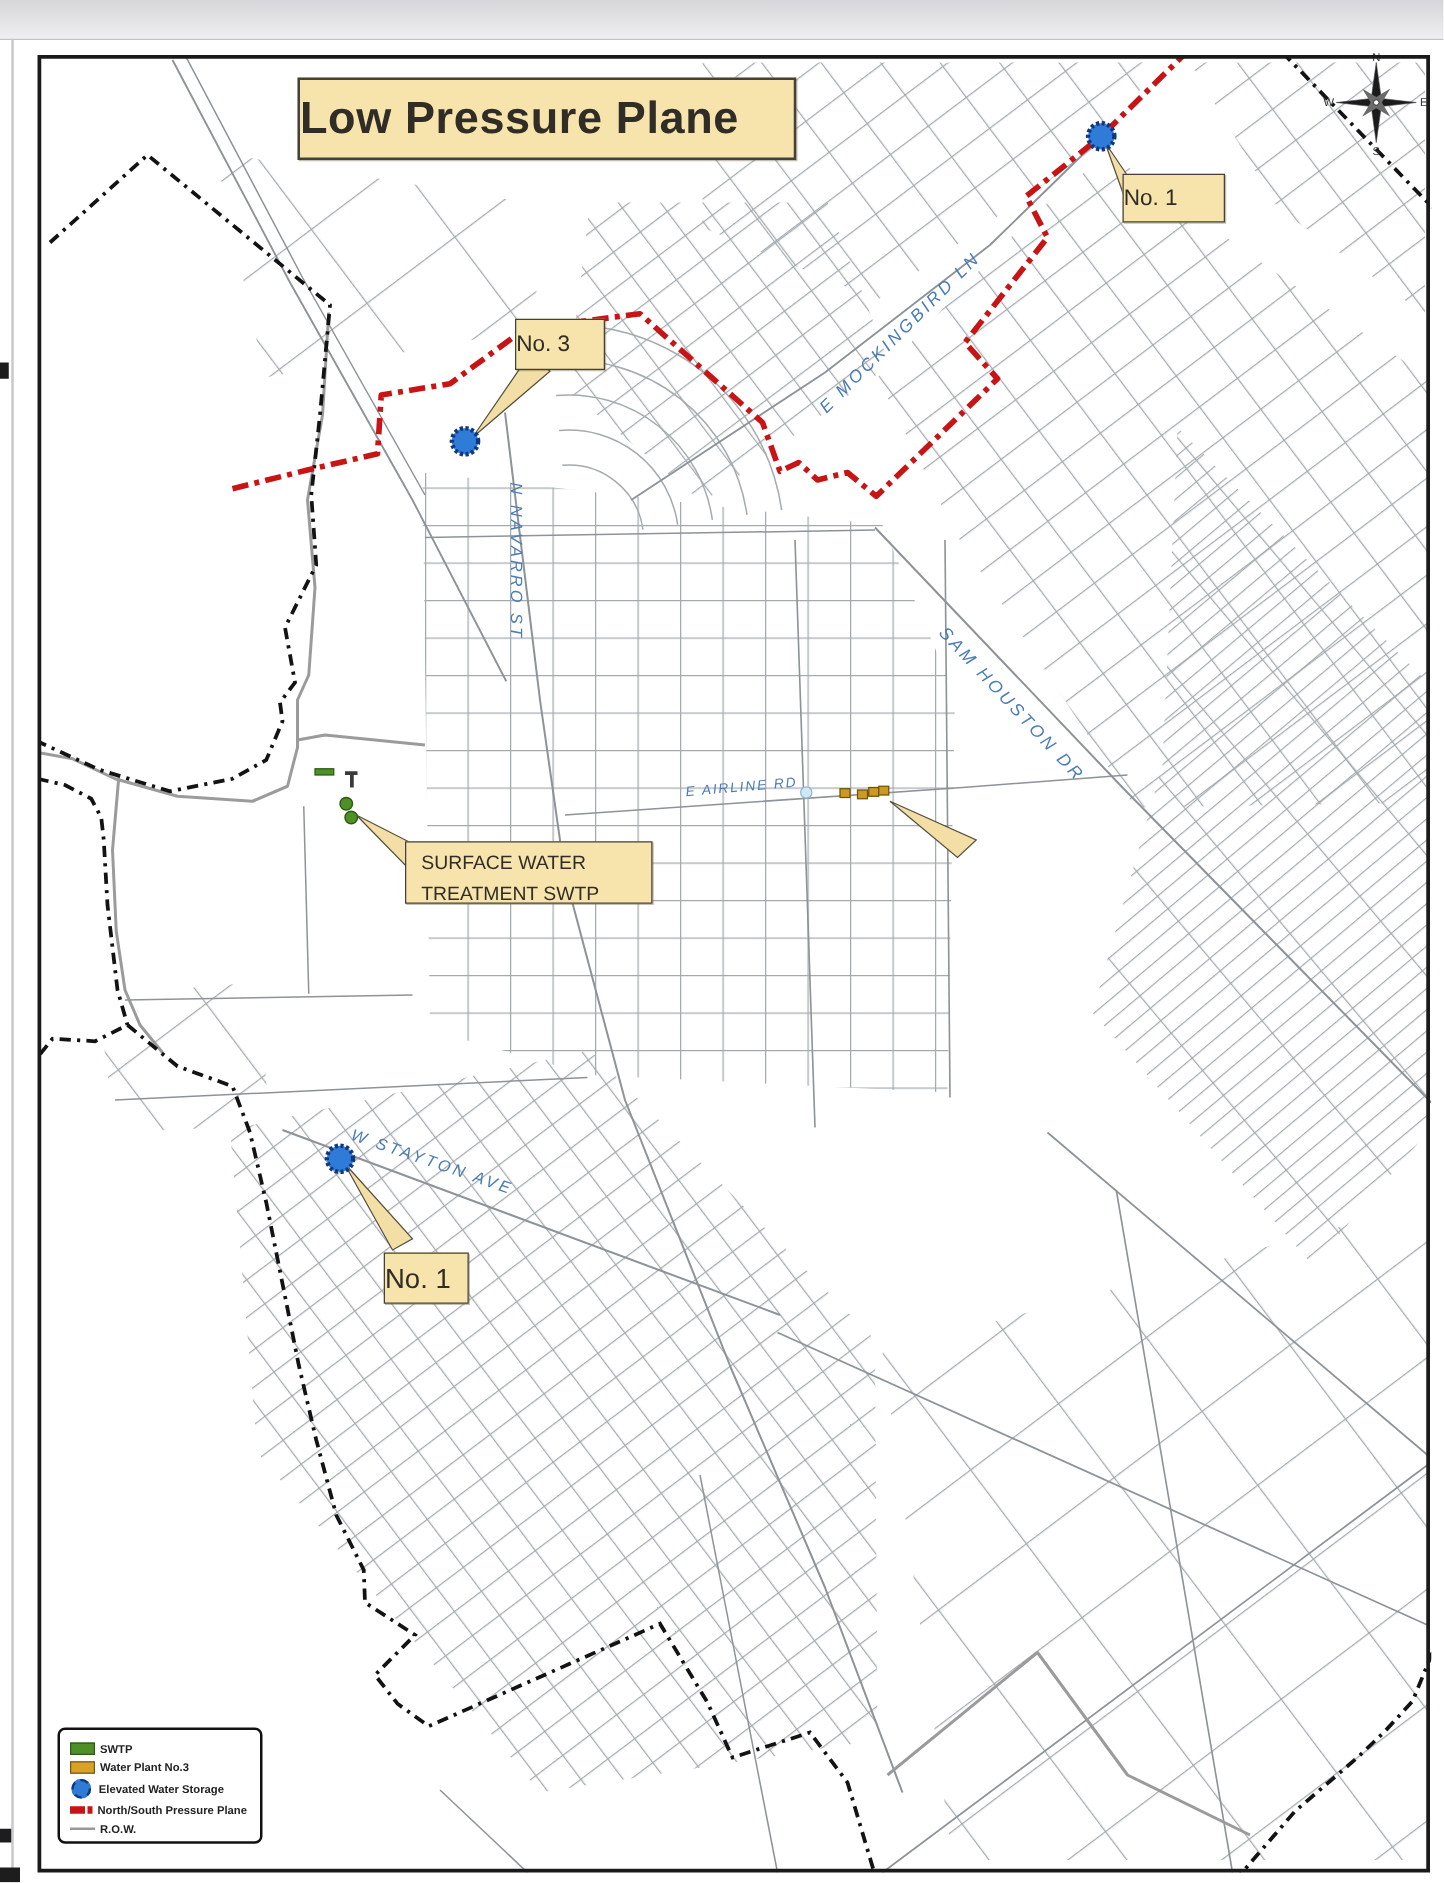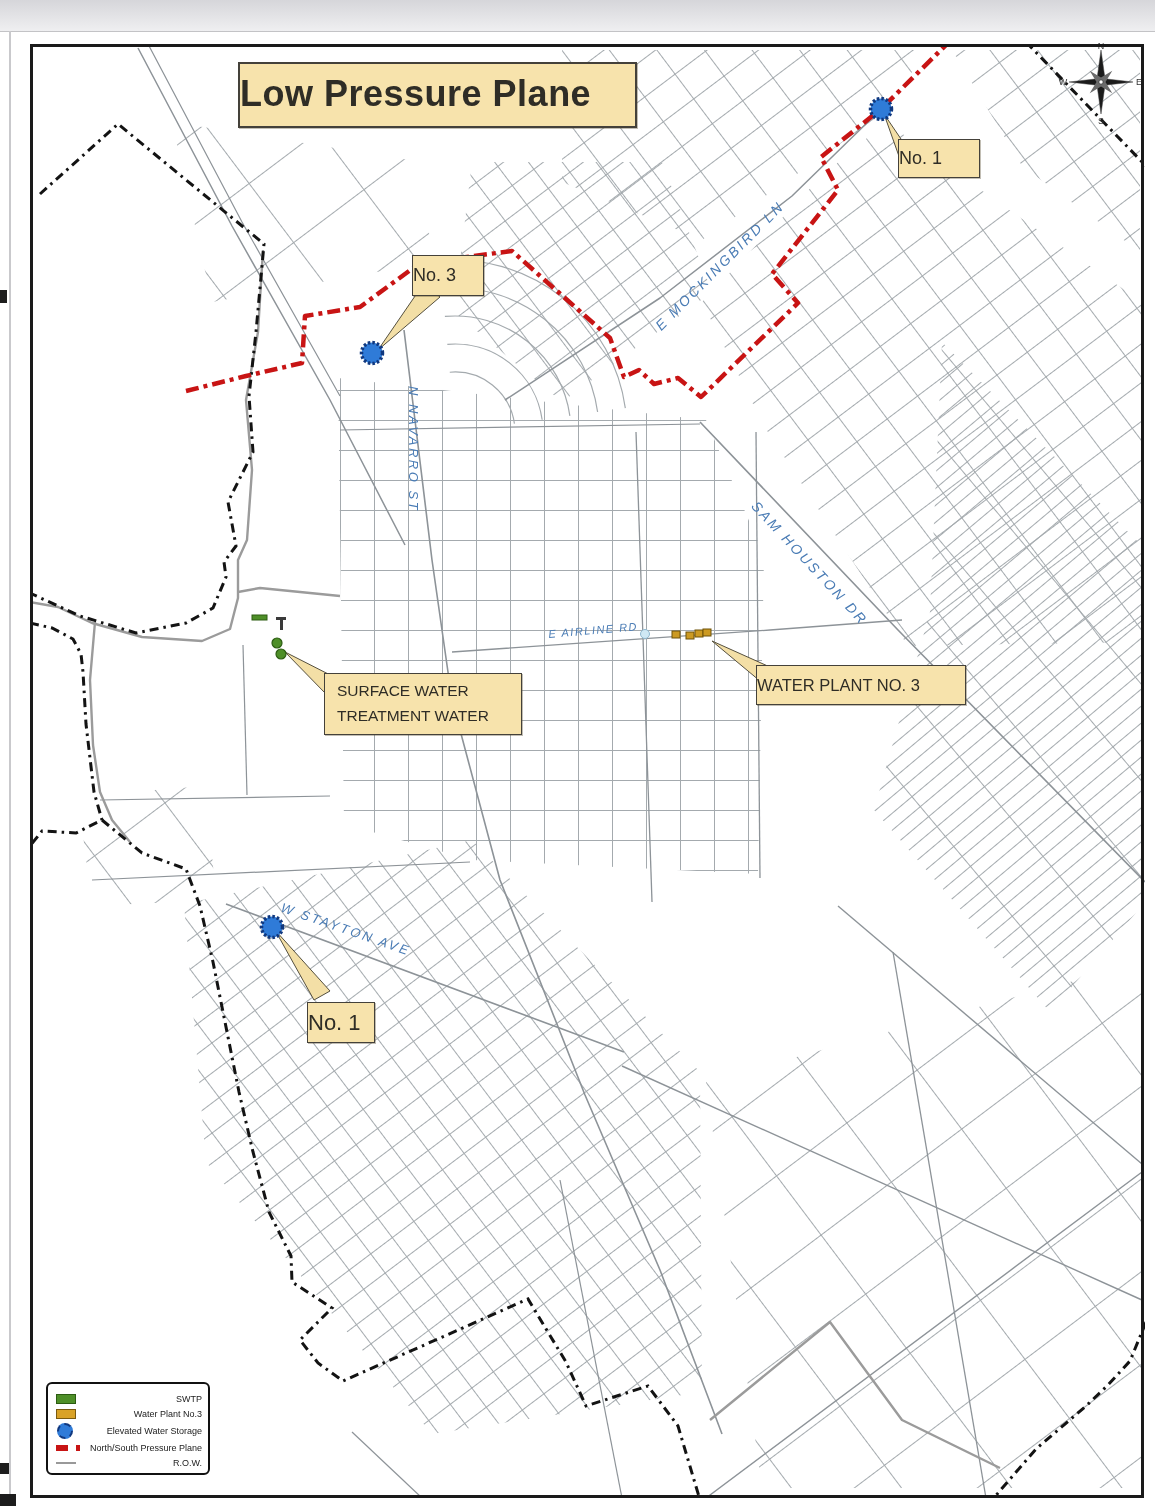--- a/index.html
+++ b/index.html
@@ -11,33 +11,33 @@
   .frame{position:absolute;left:30px;top:44px;width:1114px;height:1454px;
     border:3px solid #1a1a1a;box-sizing:border-box;background:transparent;}
   svg#map{position:absolute;left:0;top:0;}
   .callout{position:absolute;background:#F7E3AC;border:1.5px solid #44413a;
     color:#2f2d26;text-align:left;box-shadow:1px 1px 0 rgba(80,70,40,.35);z-index:5;}
   .title-box{left:238px;top:62px;width:395px;height:62px;line-height:60px;
     font-size:36px;font-weight:bold;letter-spacing:.5px;border-width:2px;}
   .c-no5{left:898px;top:139px;width:80px;height:37px;line-height:37px;font-size:18px;}
   .c-no3{left:412px;top:255px;width:70px;height:39px;line-height:39px;font-size:18px;}
   .c-no1{left:307px;top:1002px;width:66px;height:39px;line-height:39px;font-size:22px;}
-  .c-swtp{left:324px;top:673px;width:198px;height:62px;font-size:15.5px;line-height:1.6;
+  .c-swtp{left:324px;top:673px;width:198px;height:50px;font-size:15.5px;line-height:1.6;
     text-align:left;padding:5px 0 0 12px;box-sizing:border-box;}
   .c-wp3{left:756px;top:665px;width:208px;height:38px;line-height:38px;font-size:16.5px;}
   .street{position:absolute;color:#4A7CB5;font-style:italic;font-size:13px;
     letter-spacing:2.5px;white-space:nowrap;transform-origin:0 0;z-index:4;}
   .st-navarro{left:421px;top:386px;transform:rotate(90deg);}
   .st-mock{left:652px;top:322px;transform:rotate(-45deg);font-size:14px;}
   .st-samh{left:760px;top:498px;transform:rotate(47deg);font-size:14px;}
   .st-airline{left:548px;top:628px;transform:rotate(-5deg);font-size:11px;letter-spacing:1.5px;}
   .st-stayton{left:284px;top:900px;transform:rotate(19deg);}
   .legend{position:absolute;left:46px;top:1382px;width:164px;height:93px;background:#fff;
     border:2.5px solid #111;border-radius:6px;padding:7px 6px 4px 8px;box-sizing:border-box;z-index:6;}
-  .lrow{display:flex;align-items:center;height:15px;font-size:9px;font-weight:normal;color:#222;justify-content:space-between;}
+  .lrow{display:flex;align-items:center;height:15px;font-size:9px;font-weight:bold;color:#222;}
   .sw{display:inline-block;margin-right:4px;}
   .sw-green{width:18px;height:8px;background:#4E8F28;border:1px solid #2c5c12;}
   .sw-orange{width:18px;height:8px;background:#D9A227;border:1px solid #7a5a10;}
   .sw-blue{width:12px;height:12px;background:#2F7BD8;border:2px dashed #10387F;border-radius:50%;margin-left:1px;margin-right:6px;}
   .sw-red1{width:12px;height:6px;background:#C81414;margin-right:2px;}
   .sw-red2{width:4px;height:6px;background:#C81414;margin-right:4px;}
   .sw-gray{width:20px;height:2px;background:#999;}
 </style>
 </head>
 <body>
@@ -163,23 +163,22 @@
   </svg>
 
   <div class="frame"></div>
 
   <div class="callout title-box">Low Pressure Plane</div>
   <div class="callout c-no5">No. 1</div>
   <div class="callout c-no3">No. 3</div>
   <div class="callout c-no1">No. 1</div>
   <div class="callout c-swtp">
     <div>SURFACE WATER</div>
-    <div>TREATMENT WATER</div>
+    <div>TREATMENT SWTP</div>
   </div>
-  <div class="callout c-wp3">WATER PLANT NO. 3</div>
 
   <div class="street st-navarro">N NAVARRO ST</div>
   <div class="street st-mock">E MOCKINGBIRD LN</div>
   <div class="street st-samh">SAM HOUSTON DR</div>
   <div class="street st-airline">E AIRLINE RD</div>
   <div class="street st-stayton">W STAYTON AVE</div>
 
   <div class="legend">
     <div class="lrow">
       <span class="sw sw-green"></span>

